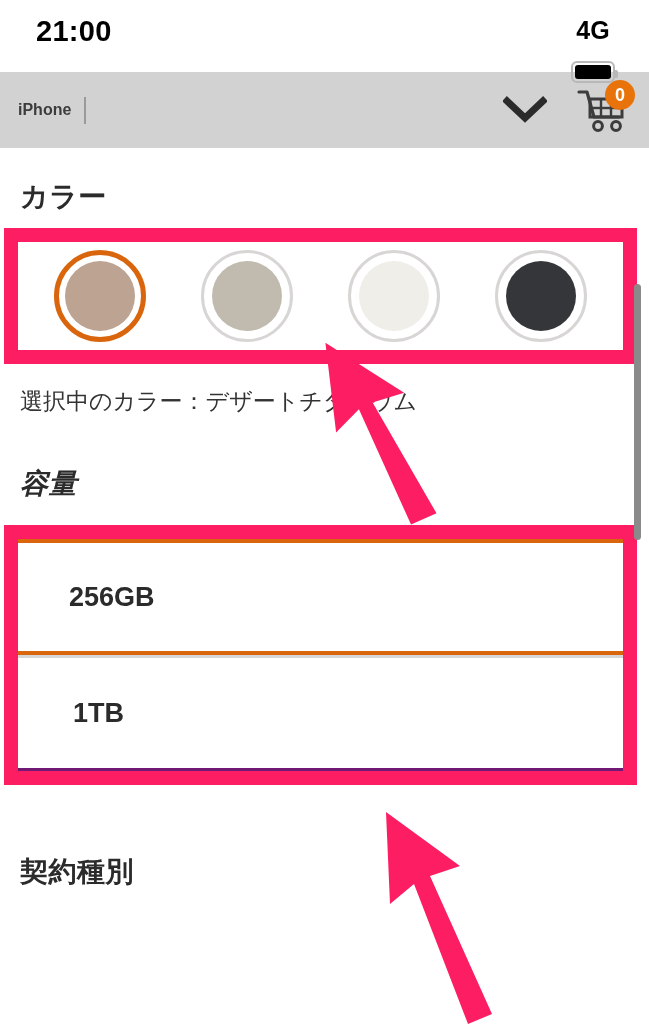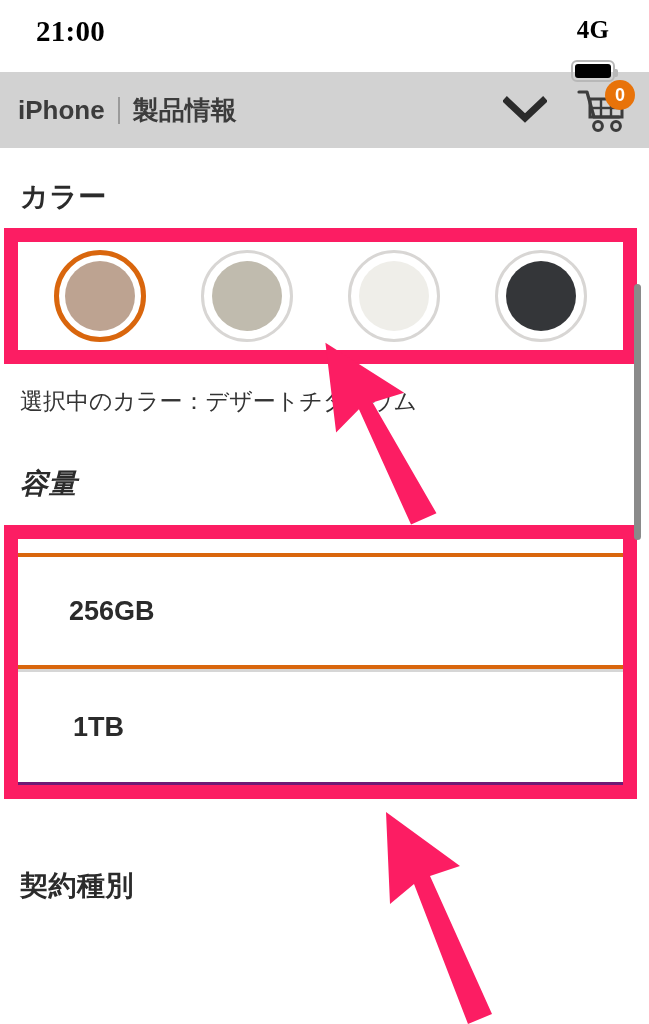--- a/index.html
+++ b/index.html
@@ -19,21 +19,20 @@
   
   .statusbar {
     height: 72px;
     width: 100%;
     background: #ffffff;
     display: flex;
     align-items: center;
     justify-content: space-between;
     padding: 0 34px 10px 36px;
     box-sizing: border-box;
-    font-family: Liberation Serif, serif;
   }
   .status-time {
     font-size: 29px;
     font-weight: bold;
     color: #000000;
     letter-spacing: 0.3px;
   }
   .status-right {
     display: flex;
     align-items: center;
@@ -94,21 +93,21 @@
     background: #d2d2d2;
     display: flex;
     align-items: center;
     justify-content: space-between;
     padding: 0 22px 0 18px;
     box-sizing: border-box;
   }
   .breadcrumb {
     display: flex;
     align-items: center;
-    font-size: 26px;
+    font-size: 16px;
     font-weight: bold;
     color: #3c3c3c;
   }
   .bc-sep {
     width: 2px;
     height: 27px;
     background: #9a9a9a;
     margin: 0 13px;
   }
   .header-actions {
@@ -203,21 +202,21 @@
   
   .capacity-title { padding: 48px 0 22px 20px; font-style: italic; }
   .capacity-outer {
     margin: 0 12px 0 4px;
     border: 14px solid #fc1d63;
     background: #ffffff;
     box-sizing: content-box;
   }
   .capacity-list {
     background: #ffffff;
-    padding-top: 14px;
+    padding-top: 0;
   }
   .cap-row {
     height: 116px;
     display: flex;
     align-items: center;
     padding-left: 55px;
     box-sizing: border-box;
     font-size: 27px;
     font-weight: bold;
     color: #2b2b2b;
@@ -269,21 +268,20 @@
     <div class="battery">
       <div class="fill"></div>
     </div>
   </div>
 </div>
 
 <div class="appheader">
   <div class="breadcrumb">
     <span>iPhone</span>
     <span class="bc-sep"></span>
-    <span>製品情報</span>
   </div>
   <div class="header-actions">
     <span class="chevron-down">
       <svg width="44" height="28" viewBox="0 0 44 28" aria-hidden="true">
         <path d="M4 5 L22 22 L40 5" fill="none" stroke="#2b2b2b" stroke-width="7" stroke-linecap="square"></path>
       </svg>
     </span>
     <span class="cart-wrap">
       <svg width="50" height="48" viewBox="0 0 50 48" aria-hidden="true">
         <path d="M2 6 H10 L17 31 H42" fill="none" stroke="#3c3c3c" stroke-width="3.2" stroke-linecap="round" stroke-linejoin="round"></path>

